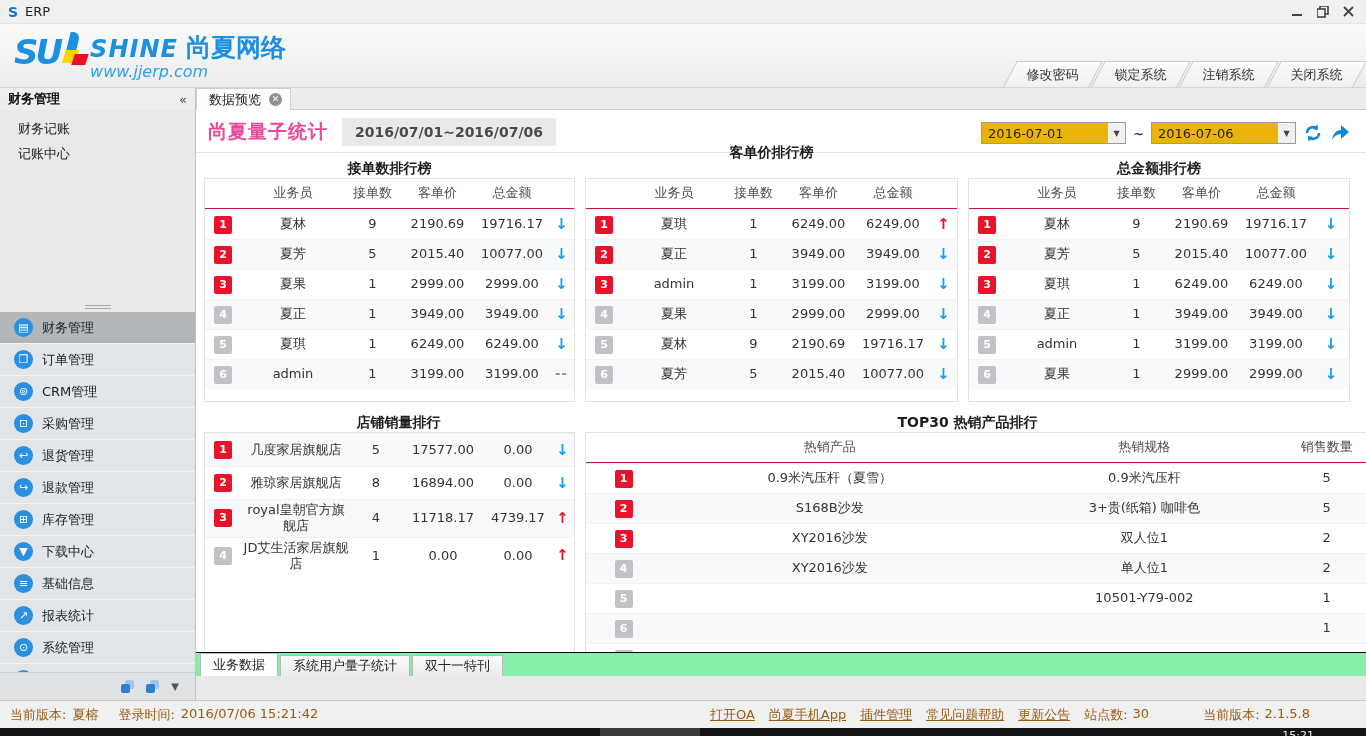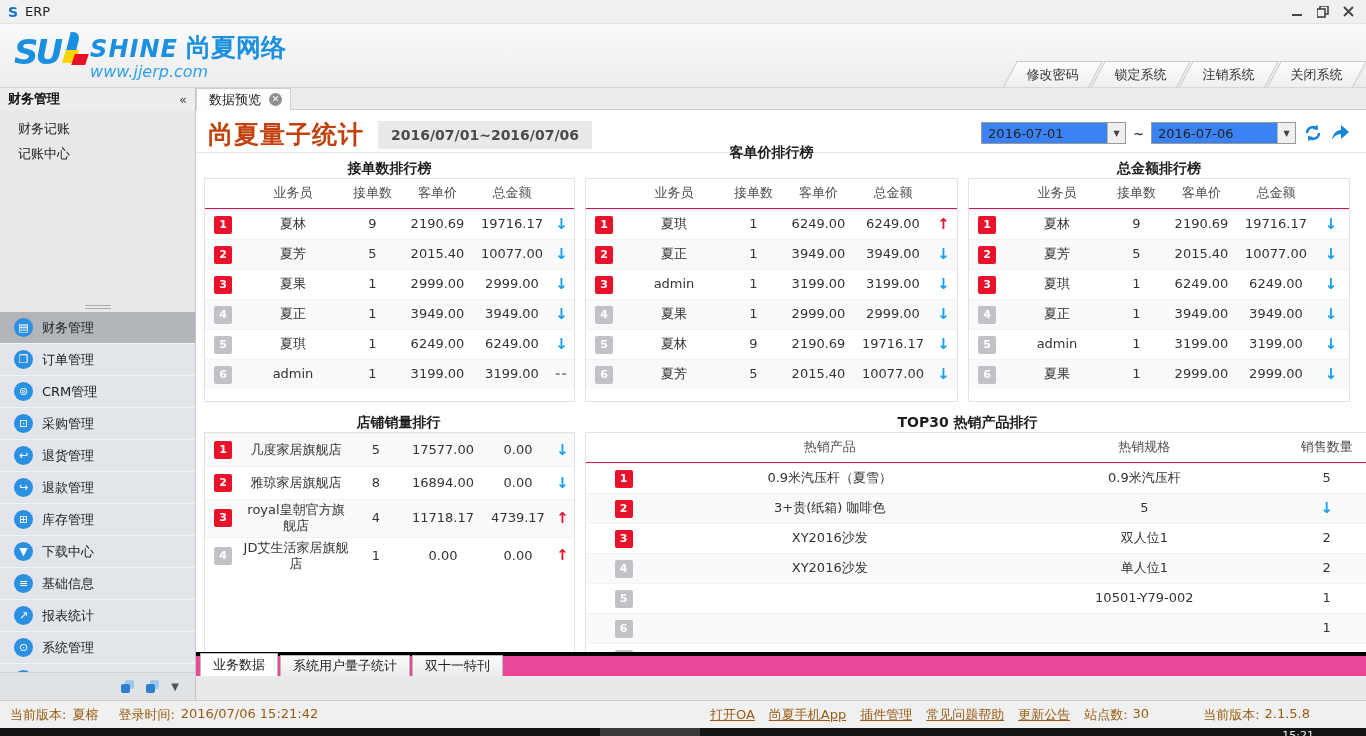--- a/index.html
+++ b/index.html
@@ -57,24 +57,24 @@
   .tool-caret{color:#555;font-size:10px;cursor:pointer;}
   
   .main{position:absolute;left:196px;top:88px;width:1170px;height:612px;}
   .tabstrip{height:22px;background:#ececec;border-bottom:1px solid #cfcfcf;display:flex;box-sizing:border-box;}
   .doc-tab{height:22px;padding:0 8px 0 12px;background:#fdfdfd;border:1px solid #cfcfcf;border-bottom:none;
            display:flex;align-items:center;gap:8px;font-size:13px;color:#222;cursor:pointer;box-sizing:border-box;}
   .tab-close{width:13px;height:13px;border-radius:50%;background:#8f8f8f;color:#fff;font-size:9px;line-height:13px;
              text-align:center;cursor:pointer;}
   .content{position:absolute;left:0;top:22px;width:1170px;height:566px;background:#fff;overflow:hidden;}
   .crumb-row{position:absolute;left:12px;top:8px;display:flex;align-items:center;}
-  .page-title{font-weight:bold;font-size:25px;color:#c2410c;letter-spacing:1px;}
+  .page-title{font-weight:bold;font-size:19px;color:#ec4899;letter-spacing:1px;}
   .range-badge{margin-left:14px;background:#e9e9e9;color:#4a4a4a;font-weight:bold;font-size:14px;padding:6px 13px;}
   .date-controls{position:absolute;right:16px;top:12px;display:flex;align-items:center;gap:7px;}
-  .date-select{width:145px;height:22px;border:1px solid #9a9a9a;background:#3b82f6;display:flex;align-items:center;
+  .date-select{width:145px;height:22px;border:1px solid #9a9a9a;background:#eab308;display:flex;align-items:center;
                font-size:13px;color:#222;cursor:pointer;box-sizing:border-box;}
   .date-select .val{padding-left:6px;flex:1;}
   .date-select .dd{width:17px;height:100%;border-left:1px solid #b5b5b5;background:#f0f0f0;display:flex;
                    align-items:center;justify-content:center;font-size:8px;color:#444;}
   .tilde{color:#333;font-weight:bold;}
   .icon-btn{cursor:pointer;display:flex;}
   .hr{position:absolute;left:0;top:42px;width:100%;border-top:1px solid #e4e4e4;}
   
   .tbl-title{position:absolute;font-weight:bold;font-size:14px;color:#1d1d1d;text-align:center;}
   .tbl-box{position:absolute;border:1px solid #e2e2e2;background:#fff;box-sizing:border-box;overflow:hidden;}
@@ -96,21 +96,21 @@
   .rows4 .trow.body{min-height:33px;}
   .rows6 .trow.body{height:30px;}
   .rowstop .trow.body{height:30px;}
   
   .vscroll{position:absolute;right:1px;top:31px;bottom:1px;width:16px;display:flex;flex-direction:column;align-items:center;}
   .chev{width:8px;height:8px;border-left:2px solid #4a4a4a;border-top:2px solid #4a4a4a;cursor:pointer;}
   .chev.up{transform:rotate(45deg);margin-top:6px;}
   .chev.down{transform:rotate(225deg);margin-bottom:8px;margin-top:auto;}
   .vthumb{width:8px;height:58px;background:#d9d9d9;border-radius:4px;margin-top:10px;cursor:pointer;}
   
-  .bottabs{position:absolute;left:0;bottom:0;width:100%;height:24px;background:#ec4899;border-top:4px solid #000000;
+  .bottabs{position:absolute;left:0;bottom:0;width:100%;height:24px;background:#86efac;border-top:1px solid #000000;
            display:flex;align-items:flex-end;padding-left:4px;box-sizing:border-box;}
   .btab{height:21px;padding:0 12px;border:1px solid #b9b9b9;border-bottom:none;background:linear-gradient(#fbfbfb,#ebebeb);
         display:flex;align-items:center;font-size:13px;color:#222;margin-right:2px;cursor:pointer;box-sizing:border-box;}
   .btab.active{background:#fff;height:23px;}
   
   .statusbar{position:absolute;left:0;bottom:8px;width:1366px;height:28px;background:#f0f0f0;border-top:1px solid #c9c9c9;
              display:flex;align-items:center;color:#9a5c13;box-sizing:border-box;font-size:13px;}
   .sb-left{display:flex;gap:6px;padding-left:10px;white-space:nowrap;}
   .sb-right{margin-left:auto;display:flex;align-items:center;gap:14px;padding-right:56px;white-space:nowrap;}
   .sb-link{text-decoration:underline;cursor:pointer;}
@@ -564,20 +564,21 @@
             </span>
             <span class="tcell">0.9米汽压杆（夏雪）</span>
             <span class="tcell">0.9米汽压杆</span>
             <span class="tcell">5</span>
             <span class="tcell trend-down">↓</span>
           </div>
           <div class="trow body gtop">
             <span class="tcell">
               <span class="rank red">2</span>
             </span>
+            <span class="tcell">S168B沙发</span>
             <span class="tcell">3+贵(纸箱) 咖啡色</span>
             <span class="tcell">5</span>
             <span class="tcell trend-down">↓</span>
           </div>
           <div class="trow body gtop">
             <span class="tcell">
               <span class="rank red">3</span>
             </span>
             <span class="tcell">XY2016沙发</span>
             <span class="tcell">双人位1</span>

